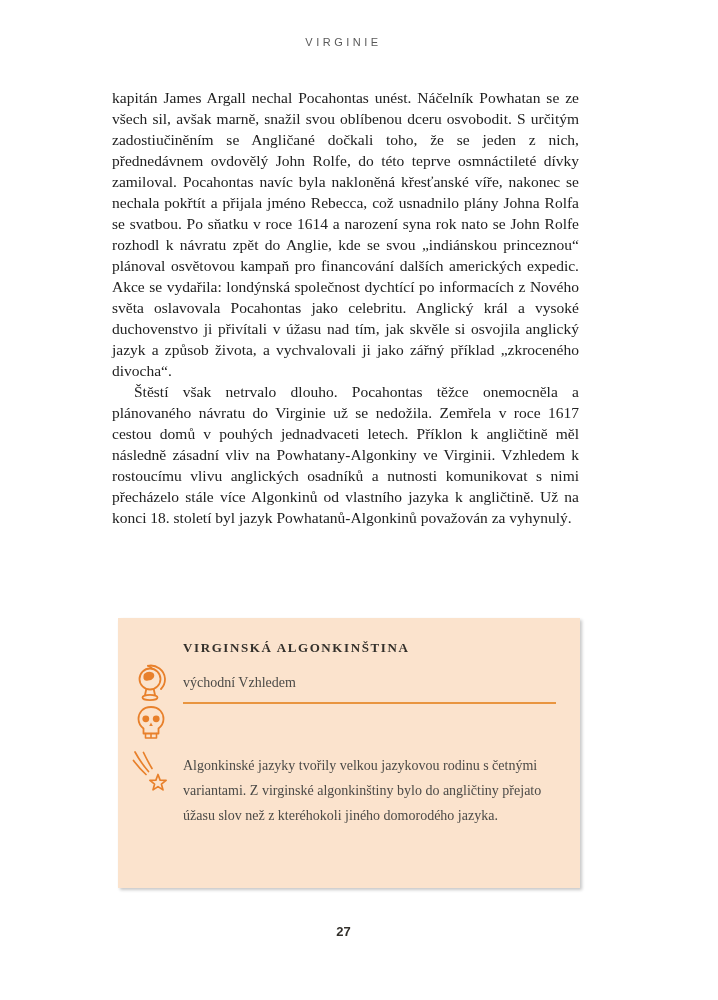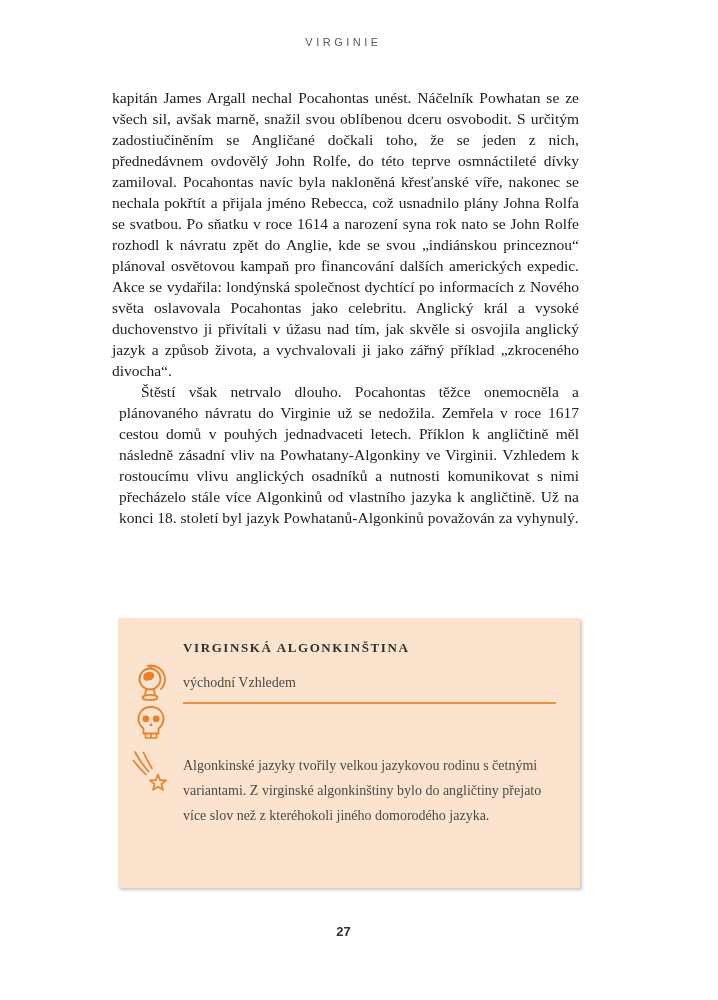--- a/index.html
+++ b/index.html
@@ -31,21 +31,21 @@
     position: absolute;
     top: 87px;
     left: 112px;
     width: 467px;
     color: #212121;
     font-size: 15.5px;
     line-height: 21px;
     text-align: justify;
   }
   .body-text p { margin: 0; }
-  .body-text p.indented { text-indent: 22px; margin-left: 7px; }
+  .body-text p.indented { text-indent: 22px; }
 
   
   .infobox {
     position: absolute;
     left: 118px;
     top: 618px;
     width: 462px;
     height: 270px;
     box-sizing: border-box;
     background: #fbe3cd;
@@ -138,20 +138,20 @@
 
     <div class="info-row note top-align">
       <div class="icon-cell">
         <svg class="icon-svg" width="40" height="46" viewBox="0 0 40 46" fill="none" stroke="#e8802b" stroke-width="1.7" stroke-linecap="round" stroke-linejoin="round">
           <path d="M4 2 Q10 13 17.5 21.5"></path>
           <path d="M12.5 2.5 Q16.5 11 21 18.5"></path>
           <path d="M2.5 10.5 Q8 18 15 24.5"></path>
           <polygon points="27,24.5 29.1,30.1 35.1,30.4 30.4,34.1 32,39.9 27,36.6 22,39.9 23.6,34.1 18.9,30.4 24.9,30.1"></polygon>
         </svg>
       </div>
-      <div class="text-cell">Algonkinské jazyky tvořily velkou jazykovou rodinu s četnými variantami. Z virginské algonkinštiny bylo do angličtiny přejato více slov než z kteréhokoli jiného domorodého jazyka.</div>
+      <div class="text-cell">Algonkinské jazyky tvořily velkou jazykovou rodinu s četnými variantami. Z virginské algonkinštiny bylo do angličtiny přejato úžasu slov než z kteréhokoli jiného domorodého jazyka.</div>
     </div>
 
   </div>
 
   <div class="page-number">27</div>
 
 </div>
 
 </body></html>

